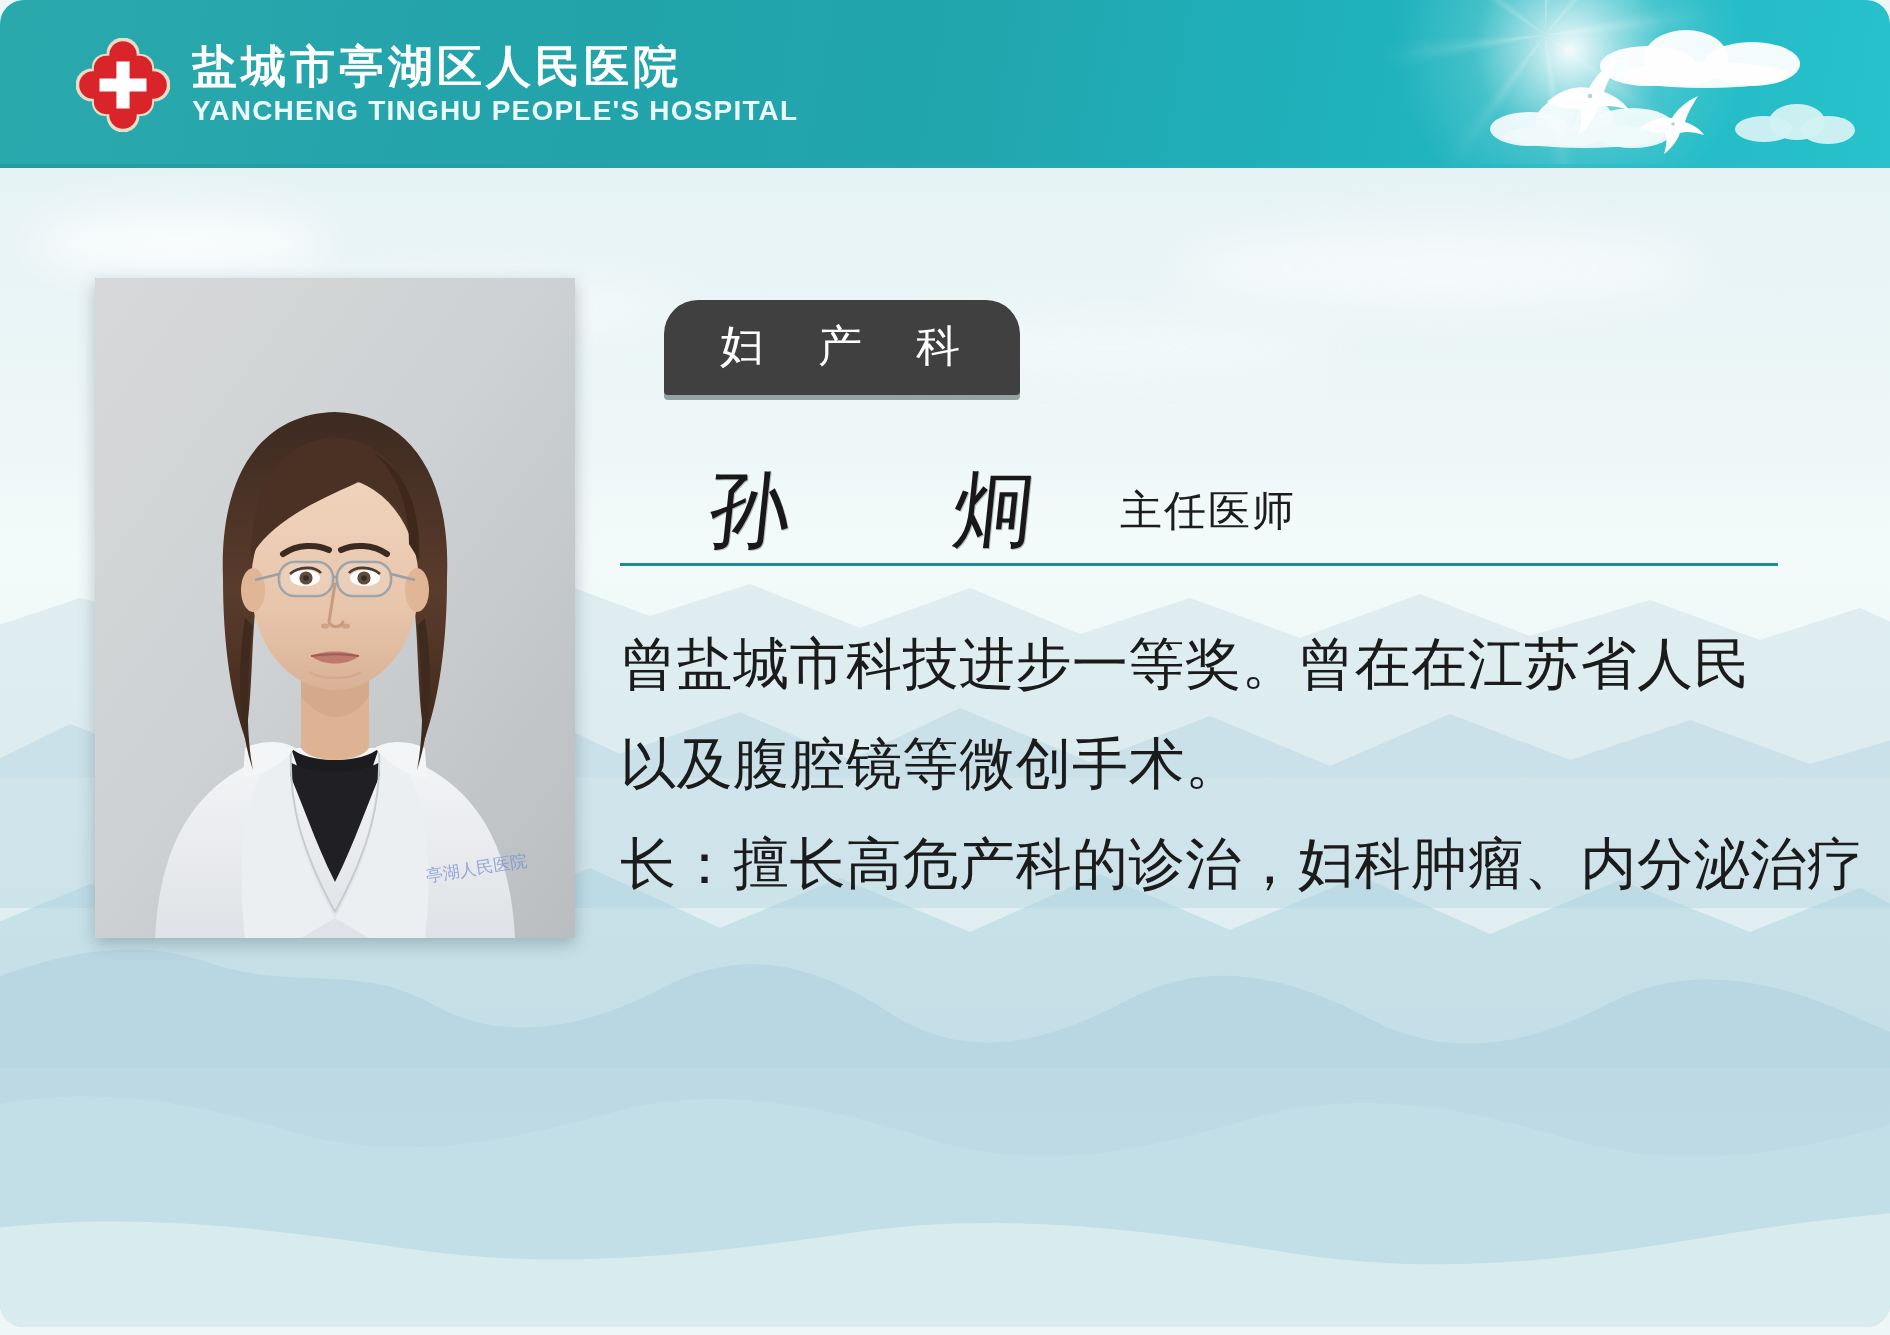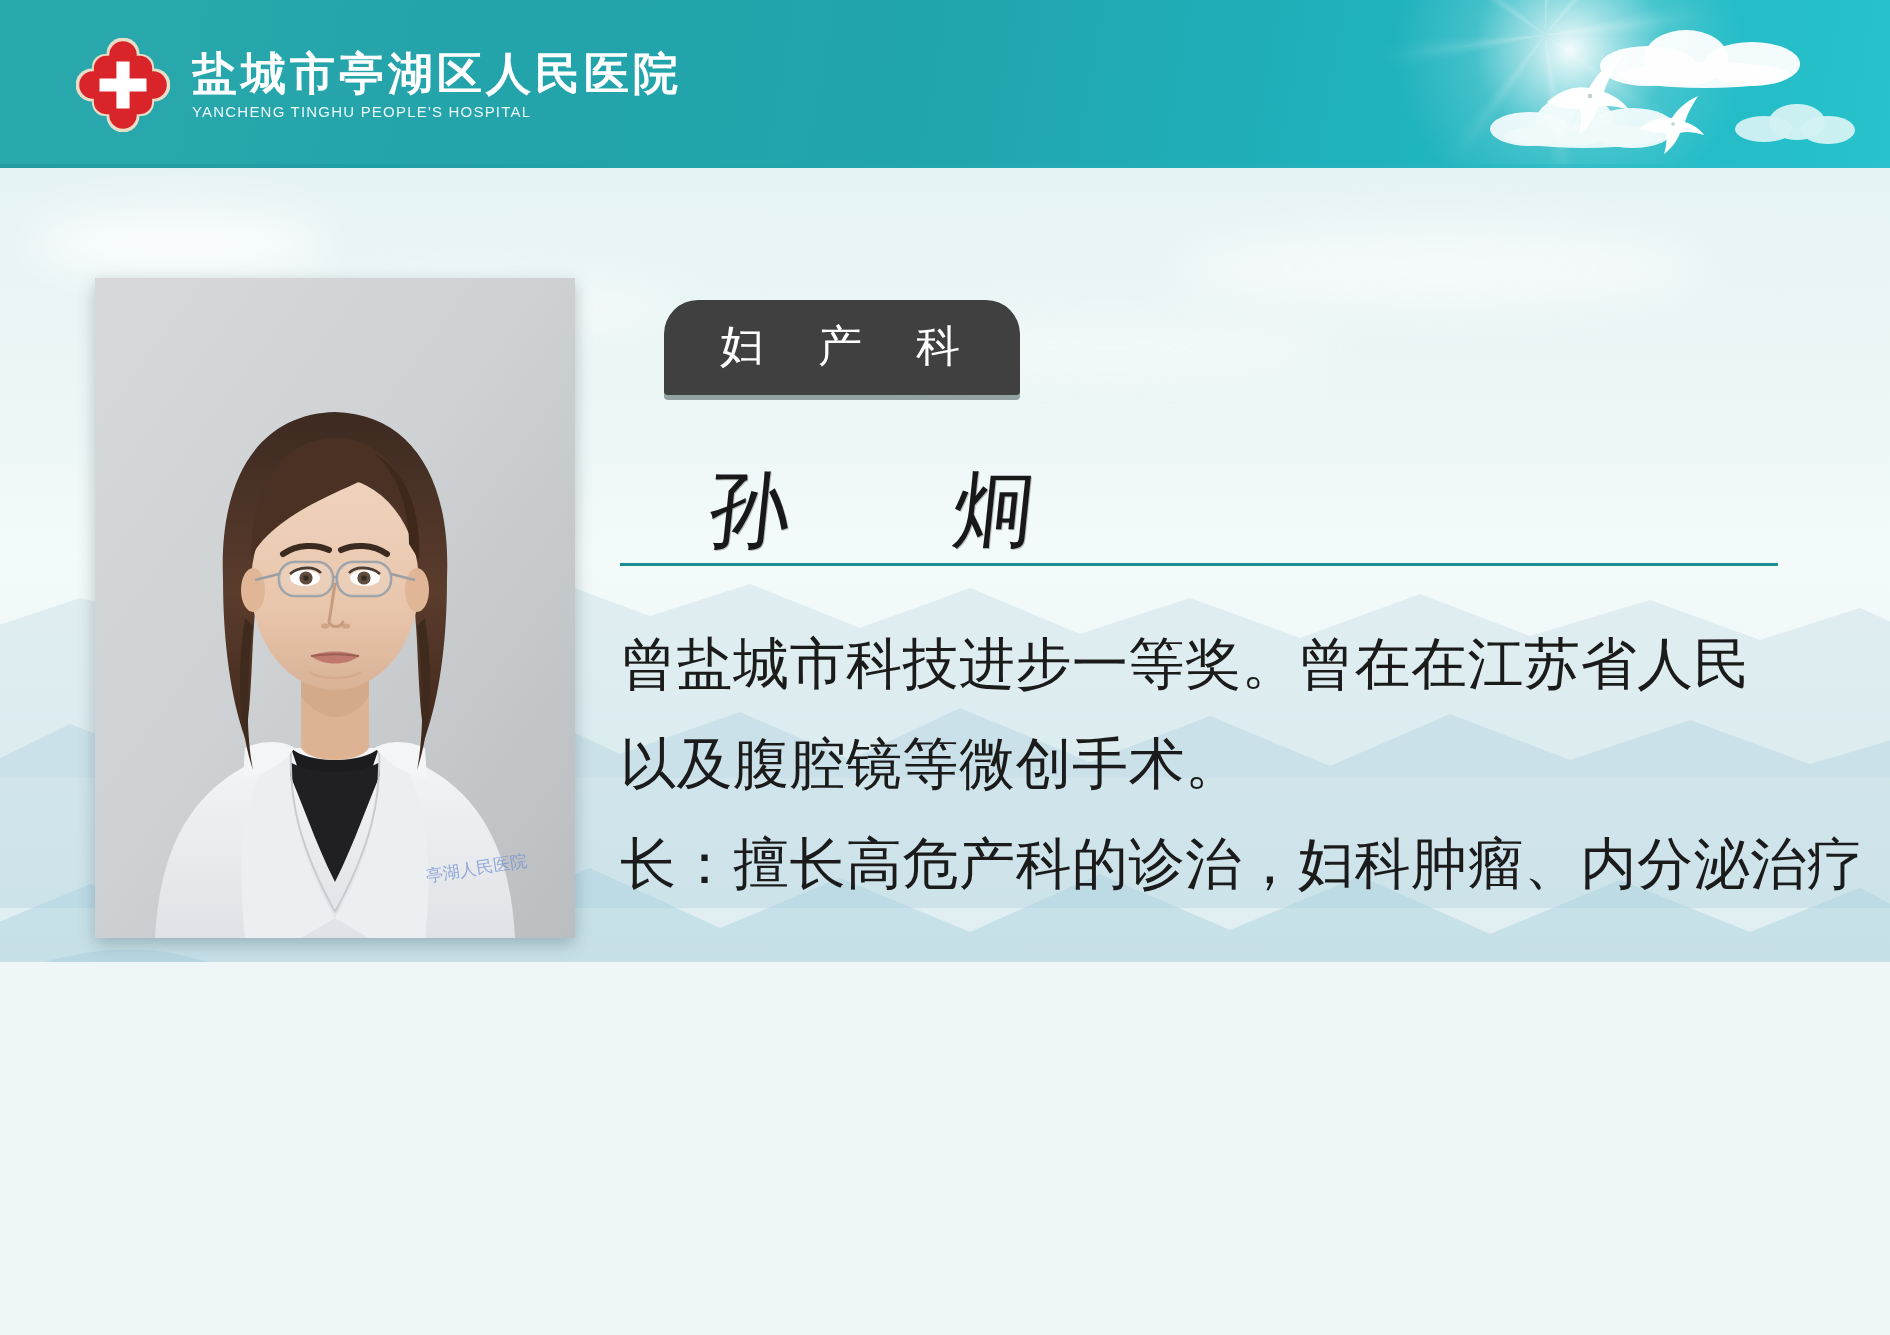--- a/index.html
+++ b/index.html
@@ -4,21 +4,21 @@
 <style>
   * { margin:0; padding:0; box-sizing:border-box; }
   html,body { width:1890px; height:1335px; overflow:hidden; }
   body {
     font-family:"Liberation Sans","DejaVu Sans",sans-serif;
     background:#eef6f7;
     position:relative;
   }
 
   
-  #stage { position:absolute; inset:0; width:1890px; height:962px; overflow:hidden; }
+  #stage { position:absolute; inset:0; width:1890px; height:1327px; overflow:hidden;border-radius:24px; }
 
   
   .header {
     position:absolute; left:0; top:0; width:1890px; height:168px;
     background:linear-gradient(100deg,#2aa9ad 0%,#23a3aa 28%,#21a6ae 52%,#1fb2bd 72%,#27c2cc 100%);
     overflow:hidden;
   }
   .header::after{
     content:""; position:absolute; left:0; bottom:0; width:100%; height:4px;
     background:linear-gradient(90deg,#1b8f95,#2cc0ca);
@@ -56,21 +56,21 @@
   .dove{ position:absolute; pointer-events:none; }
 
   
   .logo-wrap{ position:absolute; left:76px; top:38px; display:flex; align-items:center; gap:22px; }
   .logo-mark{ width:94px; height:94px; position:relative; }
   .brand-cn{
     color:#ffffff; font-size:45px; font-weight:700; letter-spacing:4px; line-height:1.05;
     font-family:"Liberation Sans","DejaVu Sans",sans-serif;
   }
   .brand-en{
-    color:#eaf9fb; font-size:15px; font-weight:400; letter-spacing:1.2px; margin-top:5px;
+    color:#eaf9fb; font-size:28px; font-weight:700; letter-spacing:1.2px; margin-top:5px;
     font-family:"Liberation Sans","DejaVu Sans",sans-serif;
   }
 
   
   .backdrop{
     position:absolute; left:0; top:168px; width:1890px; height:1167px;
     background:linear-gradient(180deg,#e6f3f5 0%,#eaf5f6 16%,#f3fafa 33%,#eef7f8 47%,#e2eff2 62%,#dbeaef 78%,#e8f3f4 100%);
     overflow:hidden;
   }
   .mist-cloud{ position:absolute; background:rgba(255,255,255,.75); border-radius:50%; filter:blur(22px); }
@@ -331,20 +331,21 @@
       <text x="332" y="604" fill="#6f8fd0" font-size="17" font-family="&quot;DejaVu Sans&quot;, sans-serif" transform="rotate(-9 332 604)" opacity=".72">亭湖人民医院</text>
     </svg>
   </div>
 
   <div class="content">
 
     <div class="dept-badge">妇 产 科</div>
 
     <div class="name-row">
       <div class="doctor-name">孙　炯</div>
+      <div class="doctor-title">主任医师</div>
     </div>
 
     <div class="rule"></div>
 
     <div class="bio">
       <span>曾盐城市科技进步一等奖。曾在在江苏省人民</span>
       <span>以及腹腔镜等微创手术。</span>
       <span>长：擅长高危产科的诊治，妇科肿瘤、内分泌治疗</span>
     </div>
   </div>

